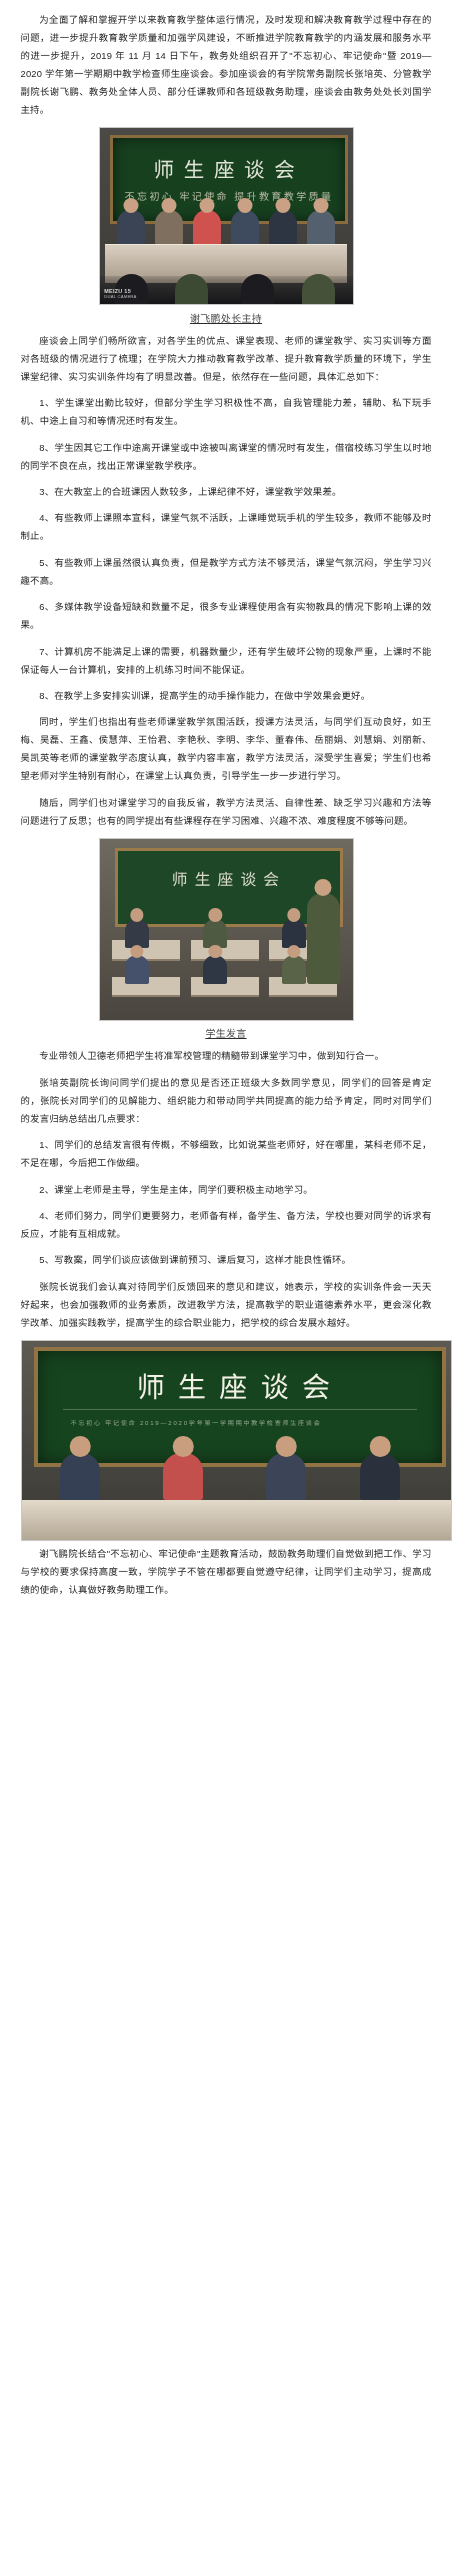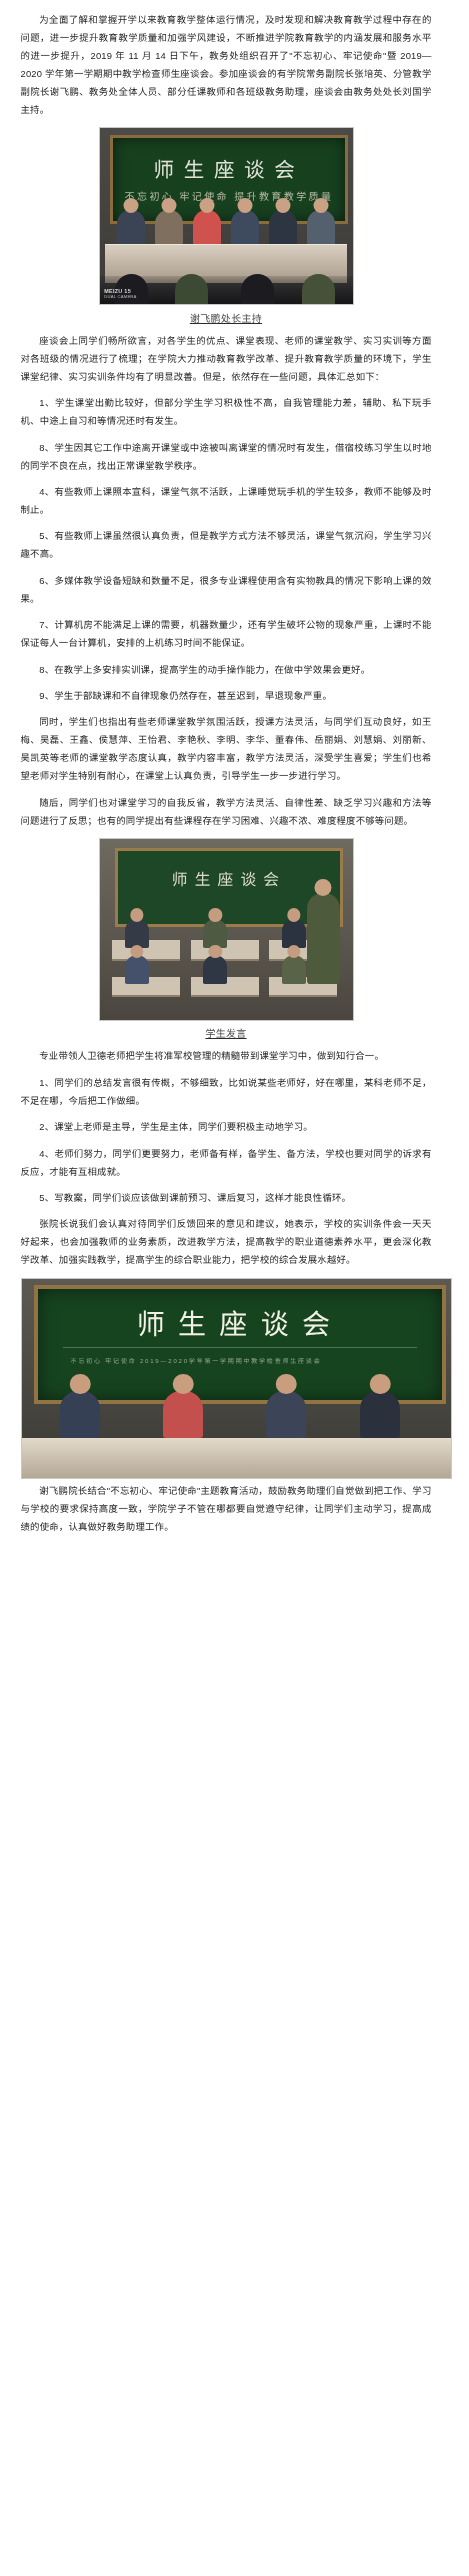--- a/index.html
+++ b/index.html
@@ -344,26 +344,26 @@
         <div class="wm-main">MEIZU 15</div>
         <div class="wm-sub">DUAL CAMERA</div>
       </div>
     </div>
     <div class="caption">谢飞鹏处长主持</div>
   </div>
 
   <p class="para">座谈会上同学们畅所欲言，对各学生的优点、课堂表现、老师的课堂教学、实习实训等方面对各班级的情况进行了梳理；在学院大力推动教育教学改革、提升教育教学质量的环境下，学生课堂纪律、实习实训条件均有了明显改善。但是，依然存在一些问题，具体汇总如下：</p>
   <p class="para">1、学生课堂出勤比较好，但部分学生学习积极性不高，自我管理能力差，辅助、私下玩手机、中途上自习和等情况还时有发生。</p>
   <p class="para">8、学生因其它工作中途离开课堂或中途被叫离课堂的情况时有发生，借宿校练习学生以时地的同学不良在点，找出正常课堂教学秩序。</p>
+  <p class="para">3、在大教室上的合班课因人数较多，上课纪律不好，课堂教学效果差。</p>
   <p class="para">4、有些教师上课照本宣科，课堂气氛不活跃，上课睡觉玩手机的学生较多，教师不能够及时制止。</p>
   <p class="para">5、有些教师上课虽然很认真负责，但是教学方式方法不够灵活，课堂气氛沉闷，学生学习兴趣不高。</p>
   <p class="para">6、多媒体教学设备短缺和数量不足，很多专业课程使用含有实物教具的情况下影响上课的效果。</p>
   <p class="para">7、计算机房不能满足上课的需要，机器数量少，还有学生破坏公物的现象严重，上课时不能保证每人一台计算机，安排的上机练习时间不能保证。</p>
   <p class="para">8、在教学上多安排实训课，提高学生的动手操作能力，在做中学效果会更好。</p>
-  <p class="para">9、学生于部缺课和不自律现象仍然存在，甚至迟到，早退现象严重。</p>
   <p class="para">同时，学生们也指出有些老师课堂教学氛围活跃，授课方法灵活，与同学们互动良好，如王梅、吴磊、王鑫、侯慧萍、王怡君、李艳秋、李明、李华、董春伟、岳丽娟、刘慧娟、刘丽新、吴凯英等老师的课堂教学态度认真，教学内容丰富，教学方法灵活，深受学生喜爱；学生们也希望老师对学生特别有耐心，在课堂上认真负责，引导学生一步一步进行学习。</p>
   <p class="para">随后，同学们也对课堂学习的自我反省，教学方法灵活、自律性差、缺乏学习兴趣和方法等问题进行了反思；也有的同学提出有些课程存在学习困难、兴趣不浓、难度程度不够等问题。</p>
 
   <div class="figure">
     <div class="photo scene2">
       <div class="board">
         <div class="chalk-title">师生座谈会</div>
       </div>
       <div class="desk d1"></div>
       <div class="desk d2"></div>
@@ -376,20 +376,21 @@
       <div class="stu s3"></div>
       <div class="stu s4"></div>
       <div class="stu s5"></div>
       <div class="stu s6"></div>
       <div class="standing"></div>
     </div>
     <div class="caption">学生发言</div>
   </div>
 
   <p class="para">专业带领人卫德老师把学生将准军校管理的精髓带到课堂学习中，做到知行合一。</p>
+  <p class="para">张培英副院长询问同学们提出的意见是否还正班级大多数同学意见，同学们的回答是肯定的，张院长对同学们的见解能力、组织能力和带动同学共同提高的能力给予肯定，同时对同学们的发言归纳总结出几点要求：</p>
   <p class="para">1、同学们的总结发言很有传概，不够细致，比如说某些老师好，好在哪里，某科老师不足，不足在哪，今后把工作做细。</p>
   <p class="para">2、课堂上老师是主导，学生是主体，同学们要积极主动地学习。</p>
   <p class="para">4、老师们努力，同学们更要努力，老师备有样，备学生、备方法，学校也要对同学的诉求有反应，才能有互相成就。</p>
   <p class="para">5、写教案，同学们谈应该做到课前预习、课后复习，这样才能良性循环。</p>
   <p class="para">张院长说我们会认真对待同学们反馈回来的意见和建议，她表示，学校的实训条件会一天天好起来，也会加强教师的业务素质，改进教学方法，提高教学的职业道德素养水平，更会深化教学改革、加强实践教学，提高学生的综合职业能力，把学校的综合发展水越好。</p>
 
   <div class="figure">
     <div class="photo wide scene3">
       <div class="board">
         <div class="chalk-title">师生座谈会</div>

